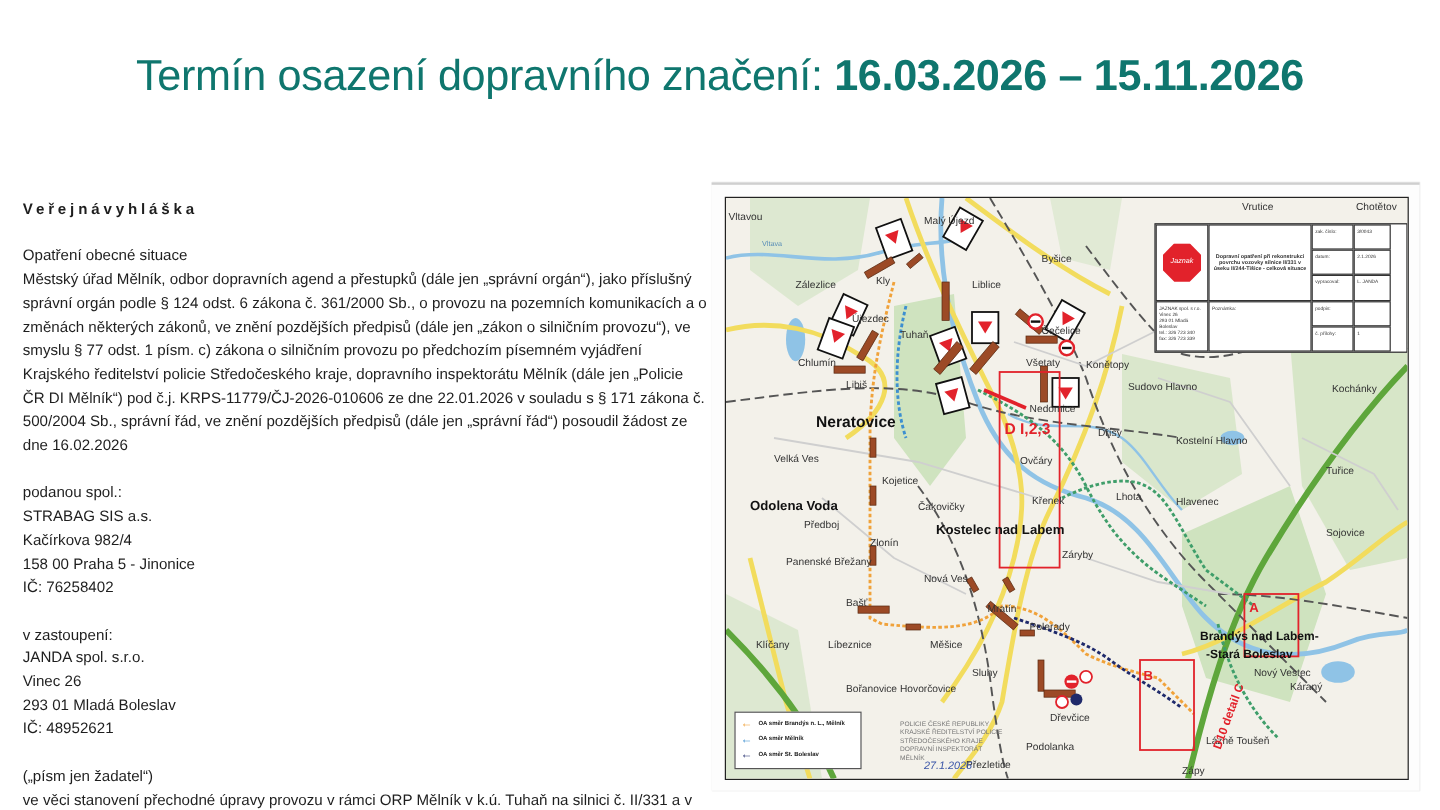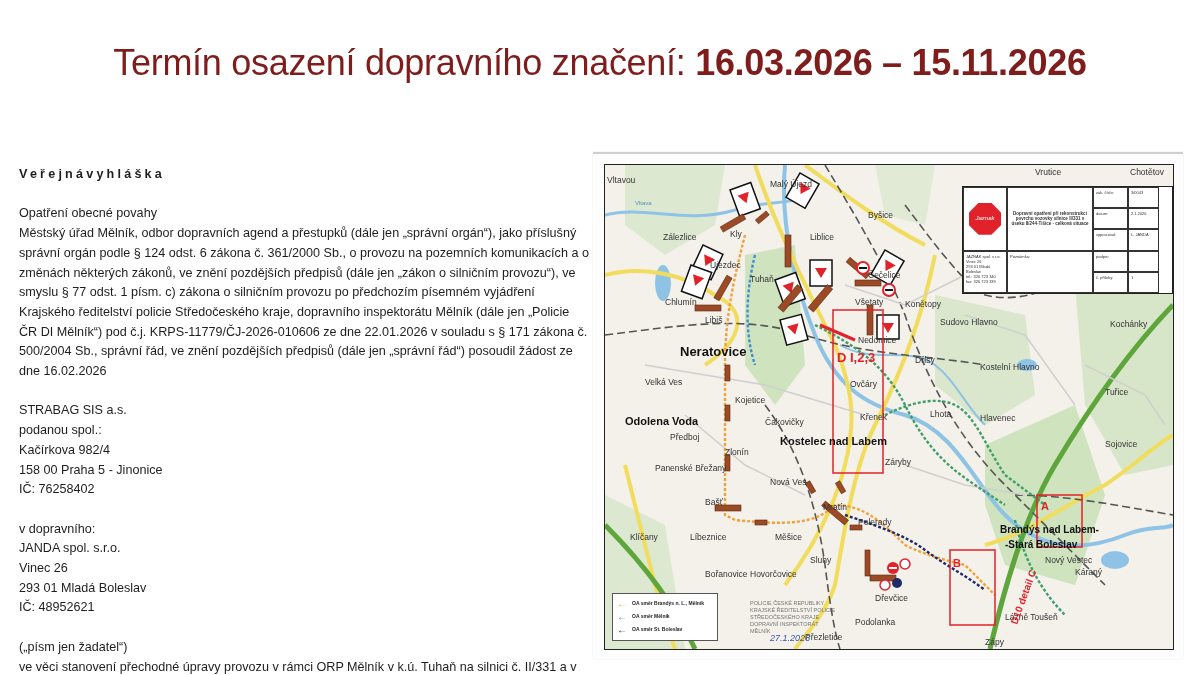--- a/index.html
+++ b/index.html
@@ -2,21 +2,21 @@
 <html><head>
   <meta charset="utf-8">
   <style>
     html, body { margin: 0; padding: 0; }
     body {
       width: 1200px; height: 675px; background: #ffffff; position: relative; overflow: hidden;
       font-family: "Liberation Sans", "DejaVu Sans", sans-serif; color: #1a1a1a;
     }
     .title {
       position: absolute; left: 0; top: 40px; width: 1200px; text-align: center;
-      font-size: 36px; line-height: 46px; color: #7f1d1d; letter-spacing: -0.3px;
+      font-size: 36px; line-height: 46px; color: #0f766e; letter-spacing: -0.3px;
       font-family: "Liberation Sans", sans-serif;
     }
     .title .dates { font-weight: bold; }
     .doc {
       position: absolute; left: 19px; top: 148px; width: 570px;
       font-size: 12.6px; line-height: 19.7px; color: #1e1e1e;
       font-family: "Liberation Sans", sans-serif;
     }
     .doc .heading { font-weight: bold; letter-spacing: 3.2px; margin-top: 17px; }
     .doc p { margin: 0; }
@@ -58,30 +58,30 @@
     }
   </style>
 </head>
 <body>
 
 <div class="title"><span>Termín osazení dopravního značení: </span><span class="dates">16.03.2026 – 15.11.2026</span></div>
 
 <div class="doc">
   <p class="heading">Veřejnávyhláška</p>
   <div class="gap"></div>
-  <p>Opatření obecné povahy</p>
+  <p>Opatření obecné situace</p>
   <p>Městský úřad Mělník, odbor dopravních agend a přestupků (dále jen „správní orgán“), jako příslušný správní orgán podle § 124 odst. 6 zákona č. 361/2000 Sb., o provozu na pozemních komunikacích a o změnách některých zákonů, ve znění pozdějších předpisů (dále jen „zákon o silničním provozu“), ve smyslu § 77 odst. 1 písm. c) zákona o silničním provozu po předchozím písemném vyjádření Krajského ředitelství policie Středočeského kraje, dopravního inspektorátu Mělník (dále jen „Policie ČR DI Mělník“) pod č.j. KRPS-11779/ČJ-2026-010606 ze dne 22.01.2026 v souladu s § 171 zákona č. 500/2004 Sb., správní řád, ve znění pozdějších předpisů (dále jen „správní řád“) posoudil žádost ze dne 16.02.2026</p>
   <div class="gap"></div>
+  <p>podanou spol.:</p>
   <p>STRABAG SIS a.s.</p>
-  <p>podanou spol.:</p>
   <p>Kačírkova 982/4</p>
   <p>158 00 Praha 5 - Jinonice</p>
   <p>IČ: 76258402</p>
   <div class="gap"></div>
-  <p>v dopravního:</p>
+  <p>v zastoupení:</p>
   <p>JANDA spol. s.r.o.</p>
   <p>Vinec 26</p>
   <p>293 01 Mladá Boleslav</p>
   <p>IČ: 48952621</p>
   <div class="gap"></div>
   <p>(„písm jen žadatel“)</p>
   <p>ve věci stanovení přechodné úpravy provozu v rámci ORP Mělník v k.ú. Tuhaň na silnici č. II/331 a v k.ú. Čečelice na silnici č. II/244 z důvodu rekonstrukce silnice č. II/331 v úseku od obce Tišice - Ovčáry, okr. Mělník a oznamuje formou opatření obecné povahy</p>
 </div>
 
 <div class="map-paper"></div>

